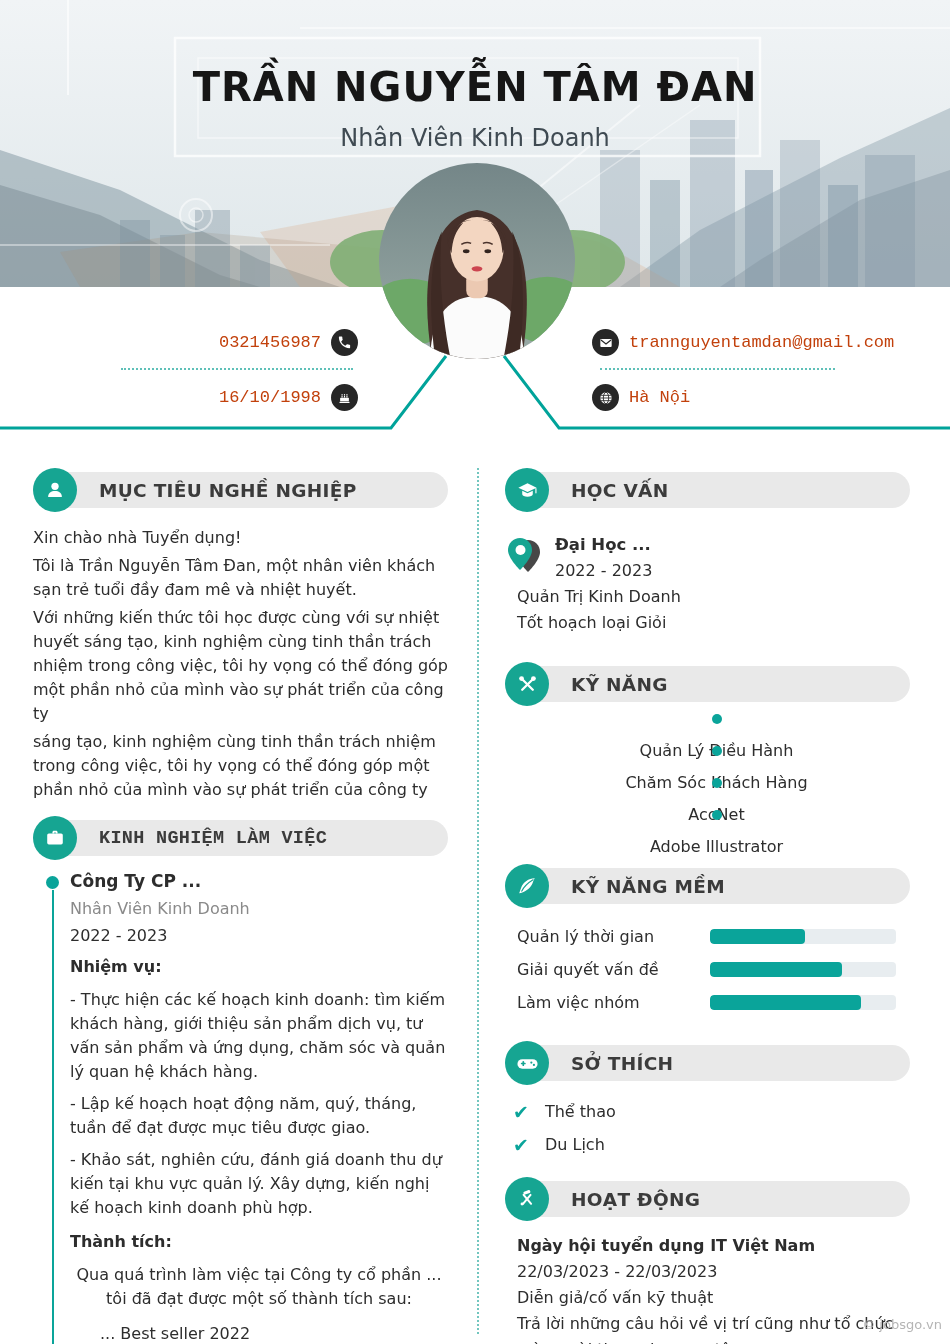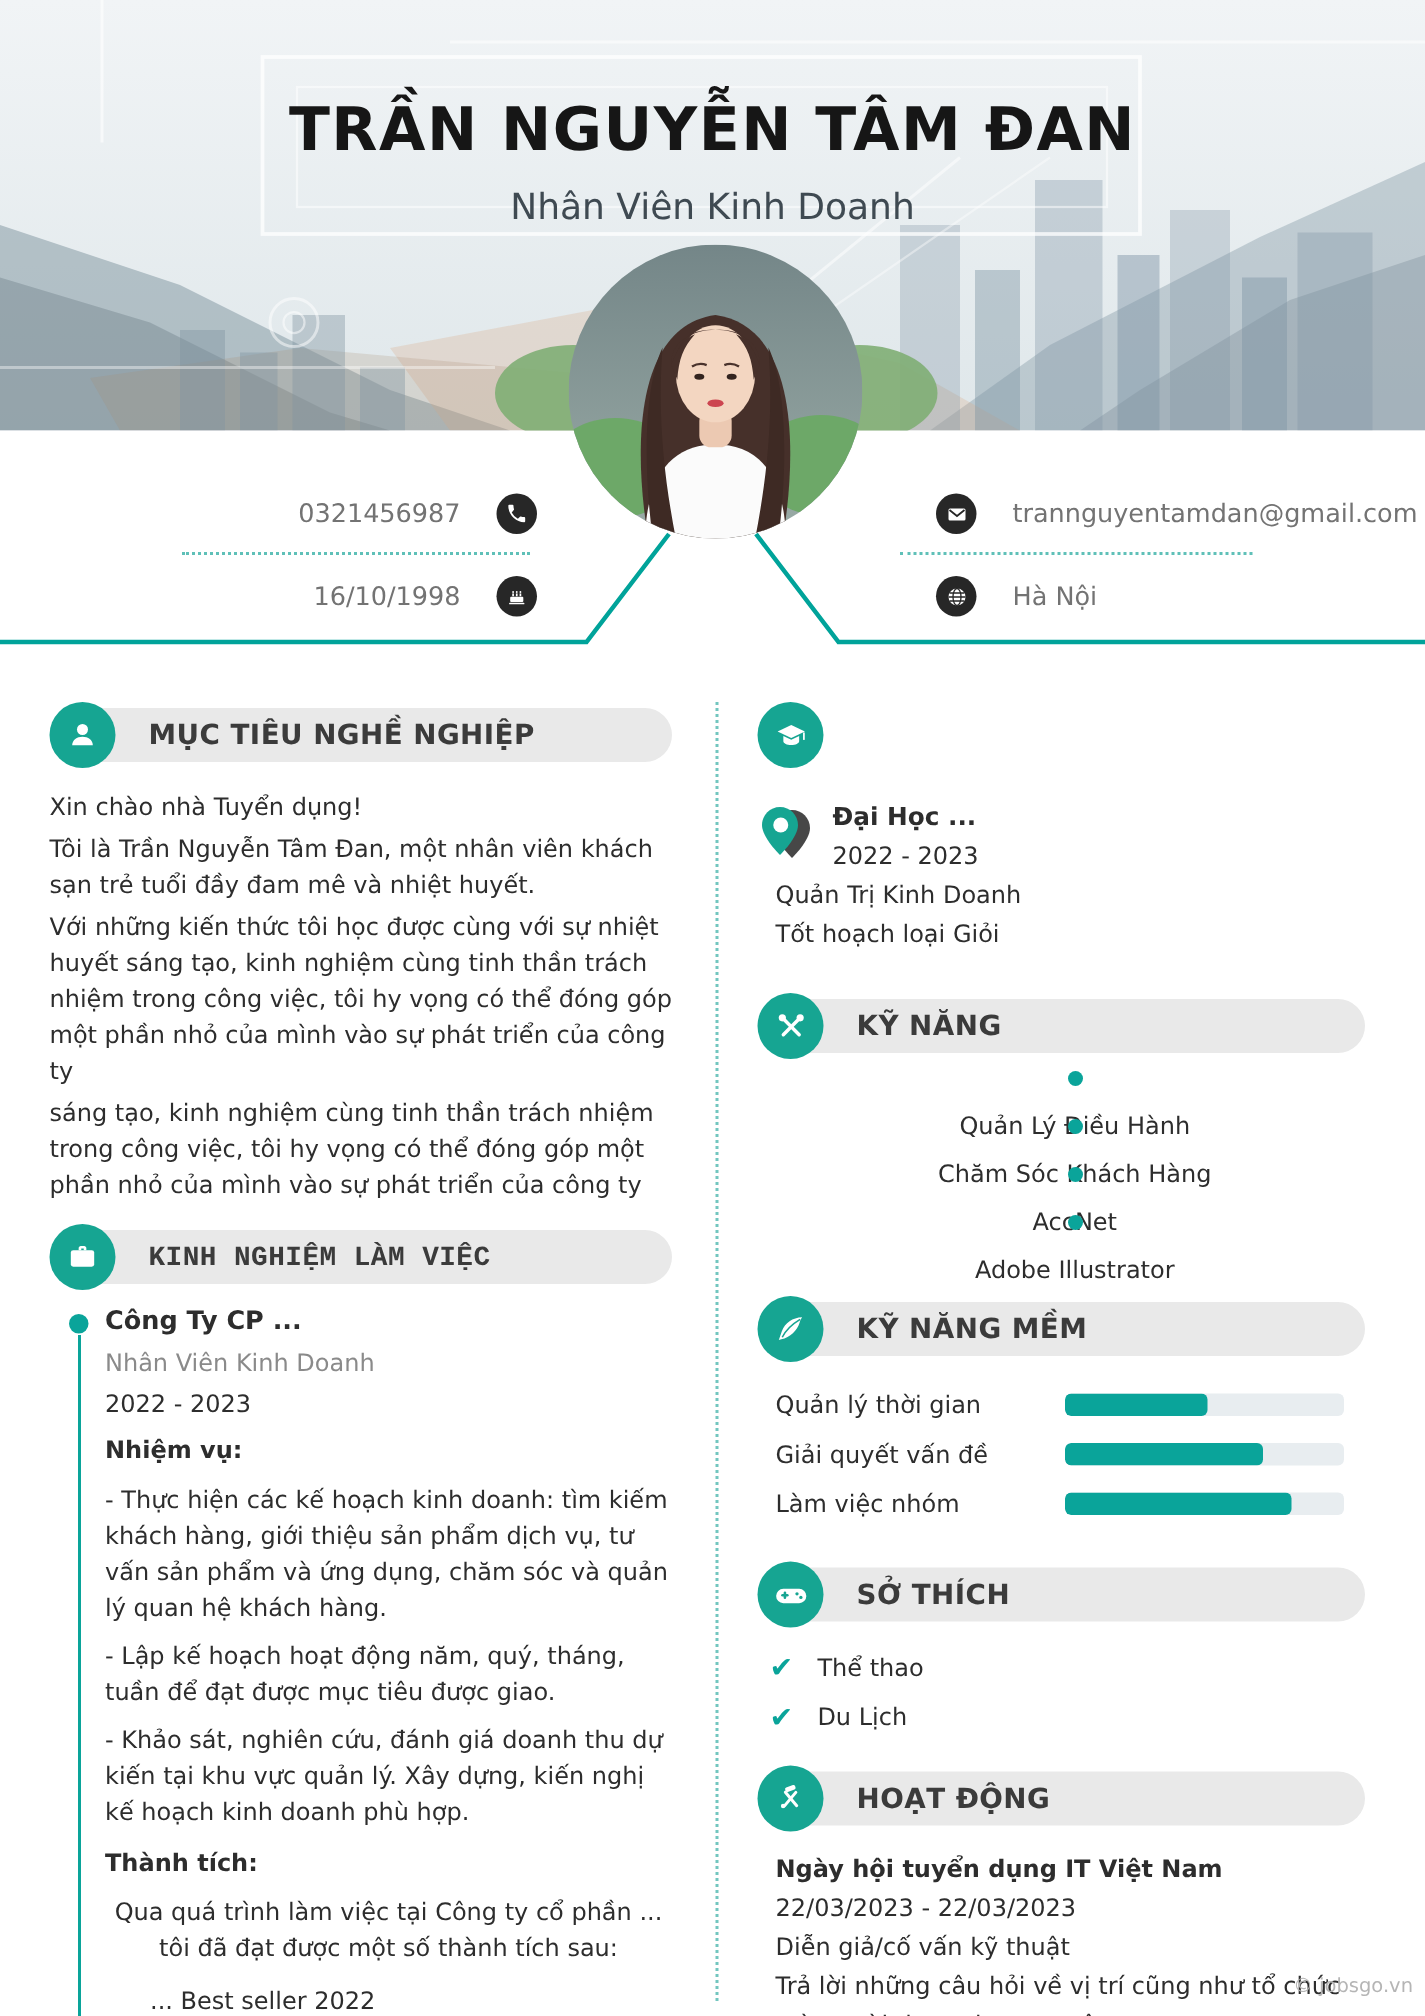--- a/index.html
+++ b/index.html
@@ -20,23 +20,23 @@
   .hero svg{display:block;}
   .hero-name{position:absolute;left:0;top:64px;width:950px;text-align:center;
     font-size:40px;font-weight:bold;color:#161616;letter-spacing:1px;}
   .hero-title{position:absolute;left:0;top:124px;width:950px;text-align:center;
     font-size:24px;color:#3f4a52;}
   .avatar{position:absolute;left:379px;top:163px;width:196px;height:196px;border-radius:50%;
     overflow:hidden;z-index:3;}
   .chevron{position:absolute;left:0;top:349px;width:950px;height:84px;z-index:1;}
 
   
-  .c-row{position:absolute;display:flex;align-items:center;gap:24px;font-size:17px;color:#737373;}
+  .c-row{position:absolute;display:flex;align-items:center;gap:10px;font-size:17px;color:#c2410c;font-family:Liberation Mono, monospace;}
   .c-left{left:100px;width:258px;justify-content:flex-end;}
-  .c-right{left:624px;}
+  .c-right{left:592px;}
   .row1{top:329px;} .row2{top:384px;}
   .c-icon{width:27px;height:27px;border-radius:50%;background:#272727;display:flex;
     align-items:center;justify-content:center;flex:0 0 27px;}
   .c-div{position:absolute;border-top:2px dotted var(--dotted);}
   .c-div.left{left:121px;top:368px;width:232px;}
   .c-div.right{left:600px;top:368px;width:235px;}
 
   
   .v-div{position:absolute;left:477px;top:468px;height:866px;border-left:2px dotted #72c6bf;}
   .col{position:absolute;top:468px;}
@@ -315,20 +315,23 @@
     <div class="sec">
       <span class="circ">
         <svg width="23" height="23" viewBox="0 0 24 24">
             <g fill="#fff">
               <path d="M12 4.5L2.5 9l9.5 4.5L21.5 9z"></path>
               <path d="M6.5 12.2v3.6c0 1.4 2.5 2.7 5.5 2.7s5.5-1.3 5.5-2.7v-3.6L12 14.8z"></path>
               <rect x="20.2" y="9.5" width="1.2" height="5.5" rx="0.6"></rect>
             </g>
           </svg>
       </span>
+      <span class="pill">
+          <span>HỌC VẤN</span>
+        </span>
     </div>
     <div class="edu">
       <span class="pin">
         <svg width="34" height="44" viewBox="0 0 34 42">
           <path d="M21,3 C27.6,3 33,8.4 33,15 C33,23.5 21,35 21,35 C21,35 9,23.5 9,15 C9,8.4 14.4,3 21,3 Z" fill="#474747"></path>
           <path d="M13,1 C19.6,1 25,6.4 25,13 C25,21.5 13,33 13,33 C13,33 1,21.5 1,13 C1,6.4 6.4,1 13,1 Z" fill="#16a592"></path>
           <circle cx="13.5" cy="13" r="5" fill="#fff"></circle>
         </svg>
       </span>
       <div class="ind school">Đại Học ...</div>

